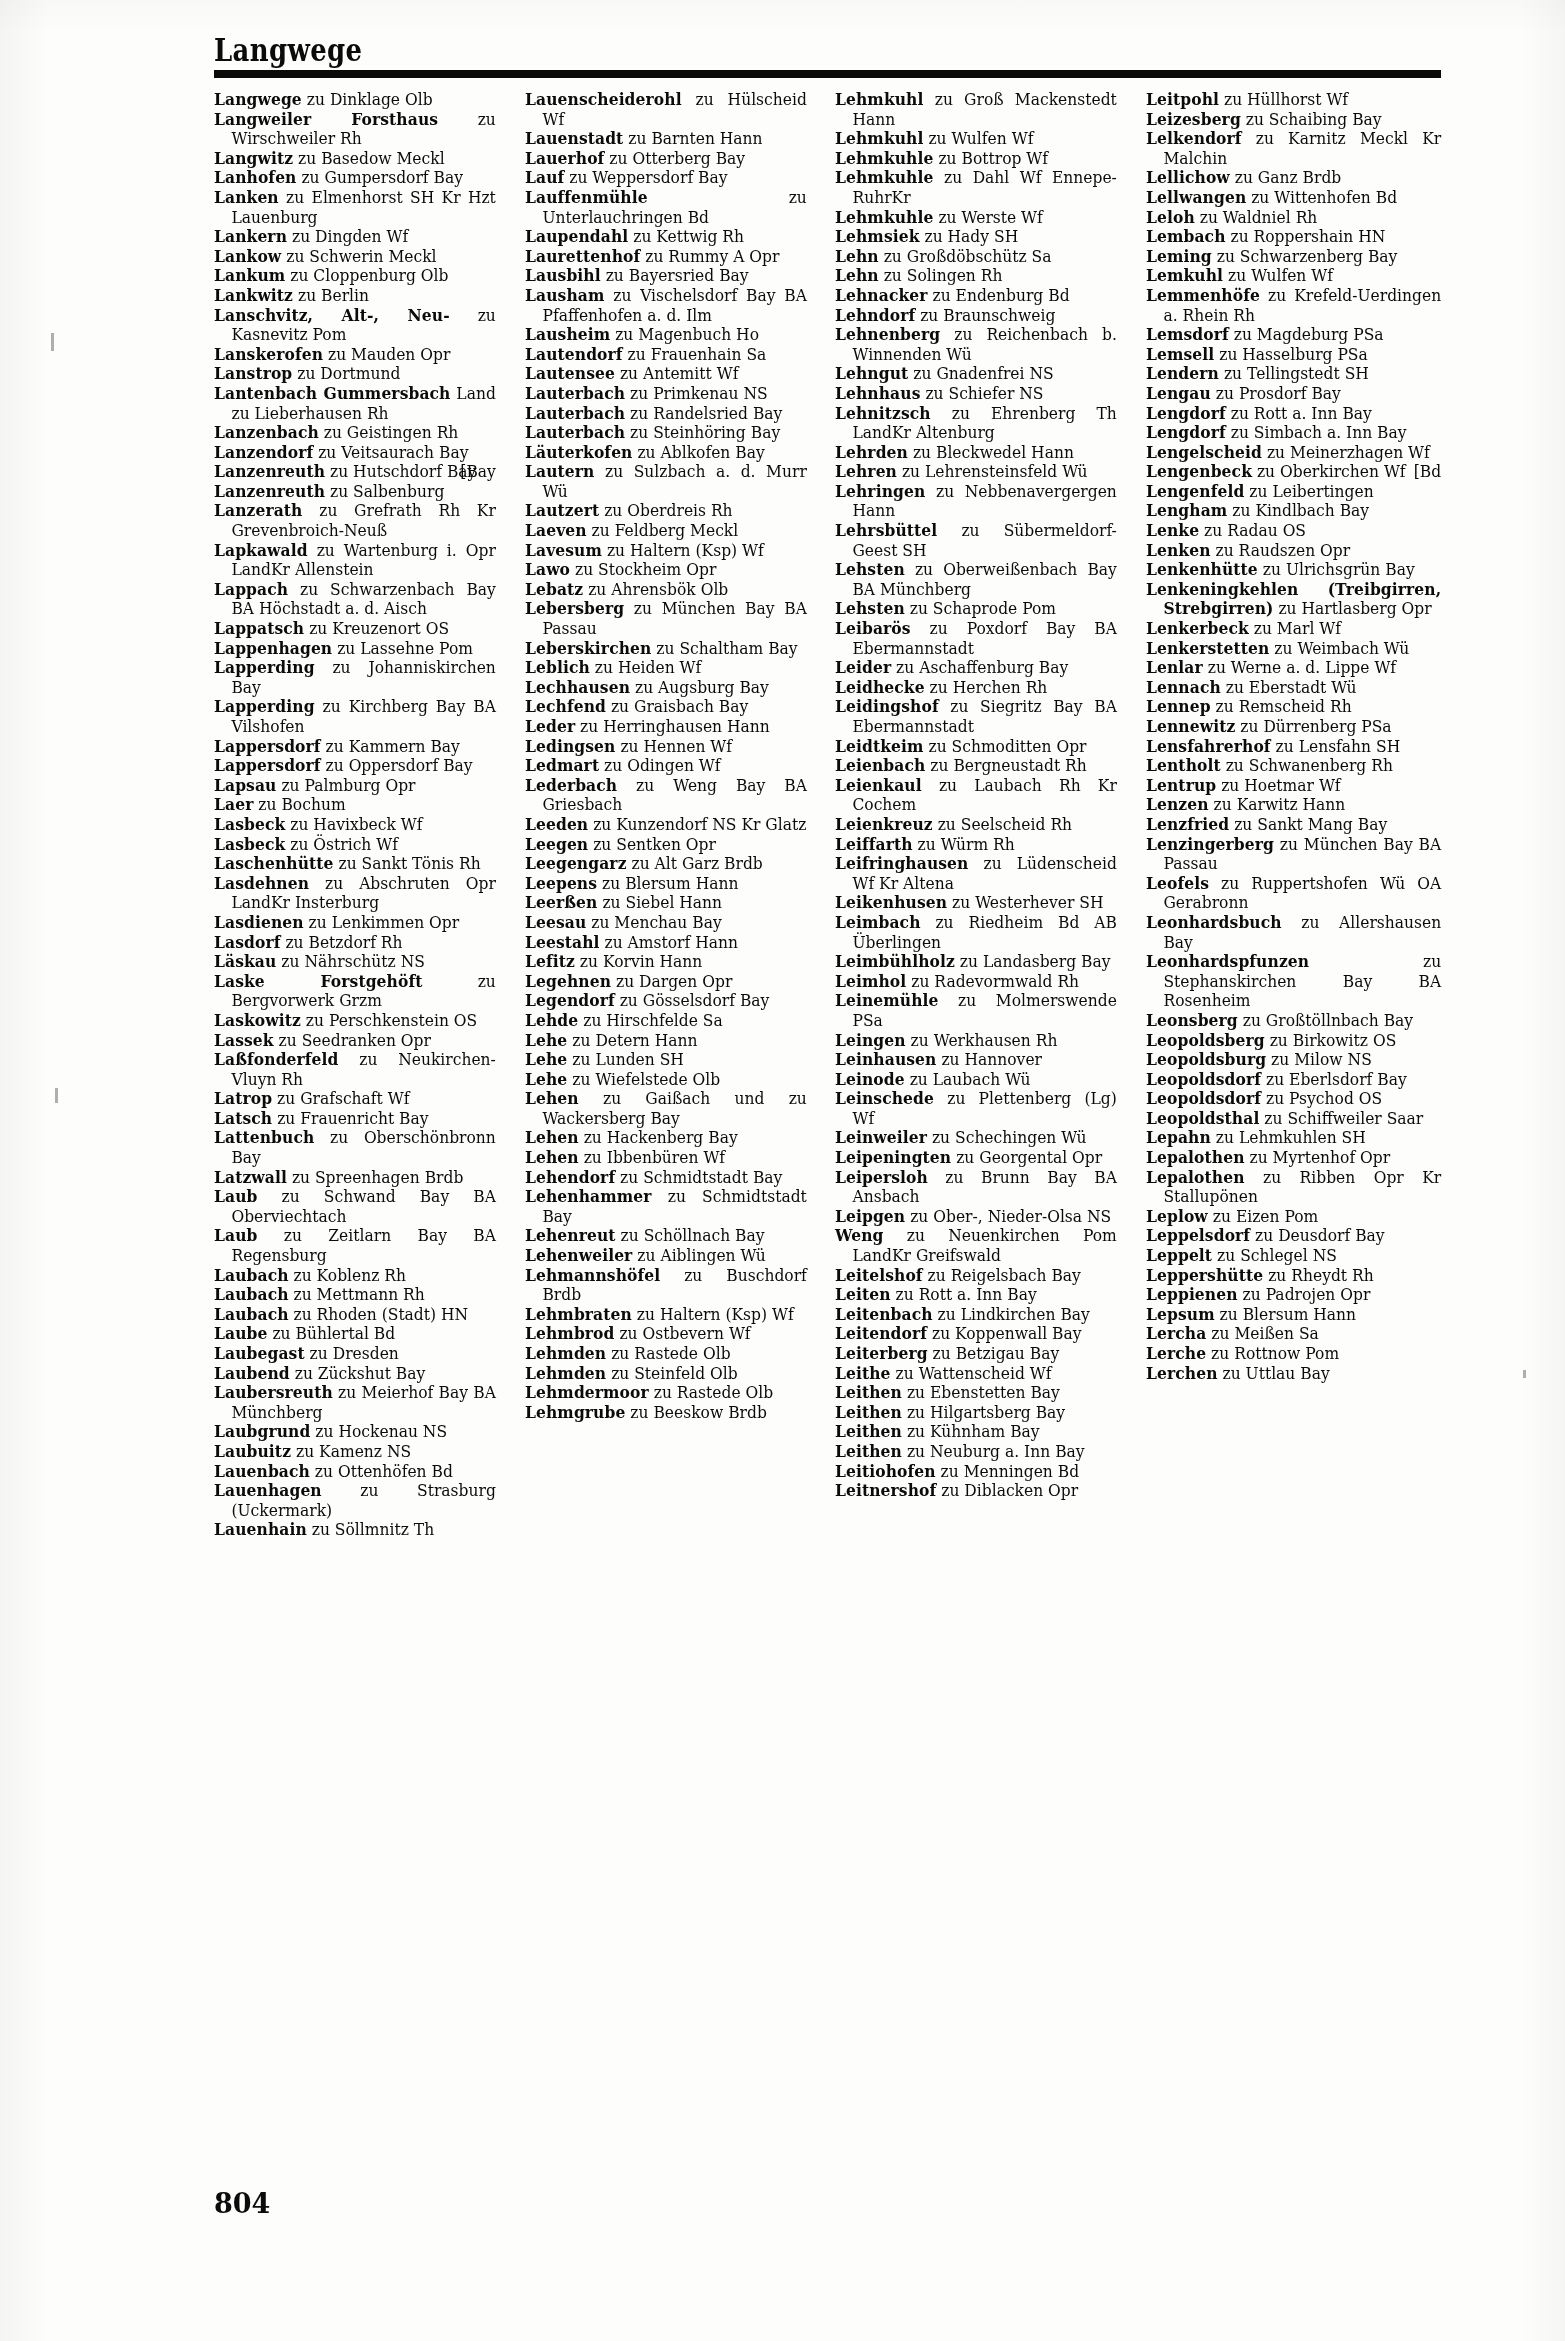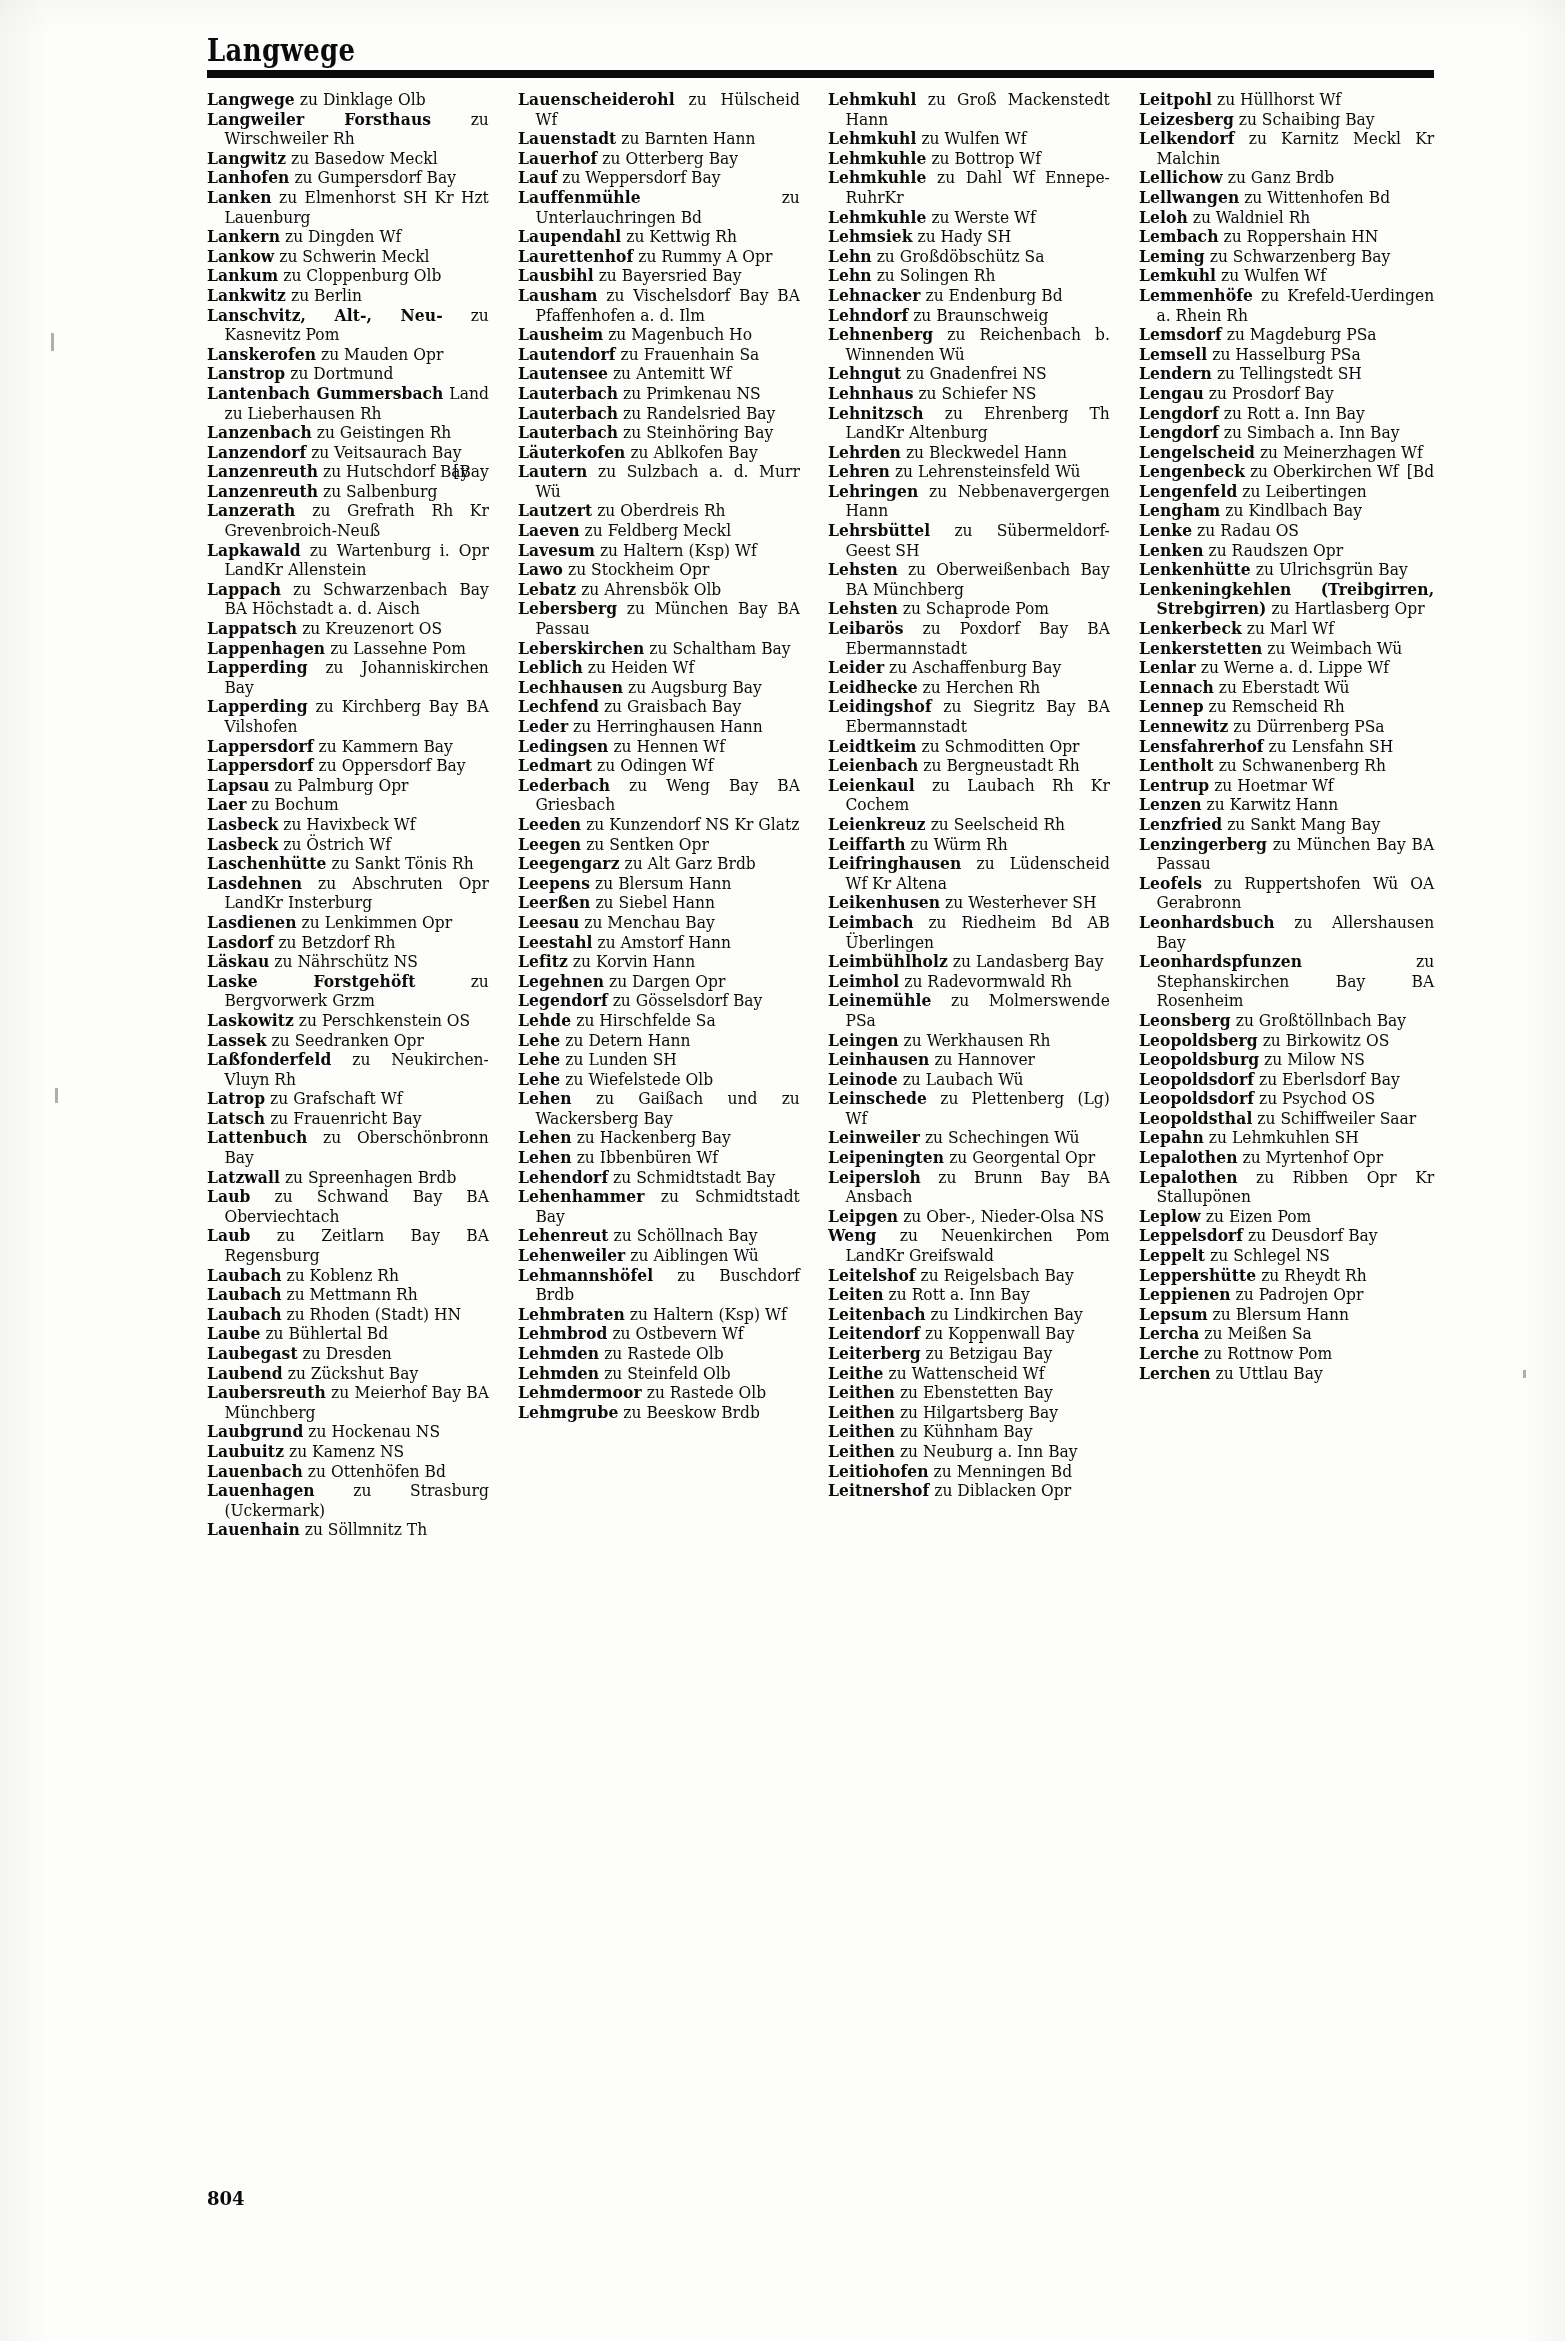--- a/index.html
+++ b/index.html
@@ -26,21 +26,21 @@
     inset: 0;
     background:
       linear-gradient(90deg, rgba(0,0,0,0.035) 0px, rgba(0,0,0,0.0) 50px),
       linear-gradient(270deg, rgba(0,0,0,0.03) 0px, rgba(0,0,0,0.0) 46px),
       linear-gradient(180deg, rgba(0,0,0,0.02) 0px, rgba(0,0,0,0.0) 33px);
     pointer-events: none;
   }
 
   .content {
     position: absolute;
-    left: 120px;
+    left: 127px;
     top: 0;
     width: 1320px;
     height: 1768px;
   }
 
   
   .header-title {
     position: absolute;
     left: 87px;
     top: 31.5px;
@@ -104,21 +104,21 @@
   .entry .bracket-note {
     float: right;
     font-weight: normal;
   }
 
   
   .page-number {
     position: absolute;
     left: 87px;
     top: 2188px;
-    font-size: 18px;
+    font-size: 27px;
     font-weight: bold;
     font-family: "DejaVu Serif", "Liberation Serif", serif;
     text-align: center;
   }
 
   
   .edge-mark {
     position: absolute;
     background: rgba(30,30,30,0.35);
   }

